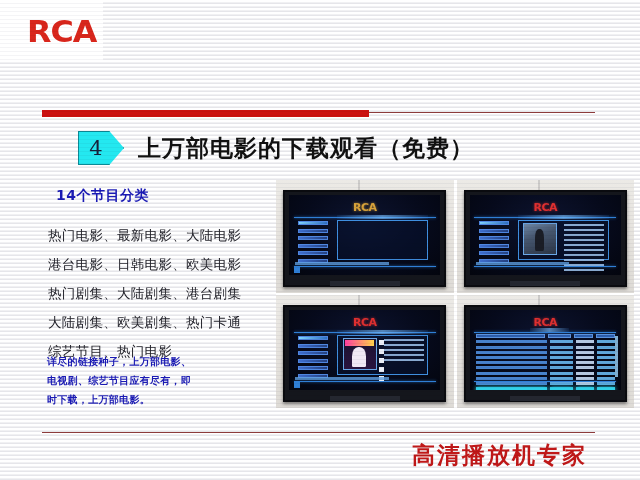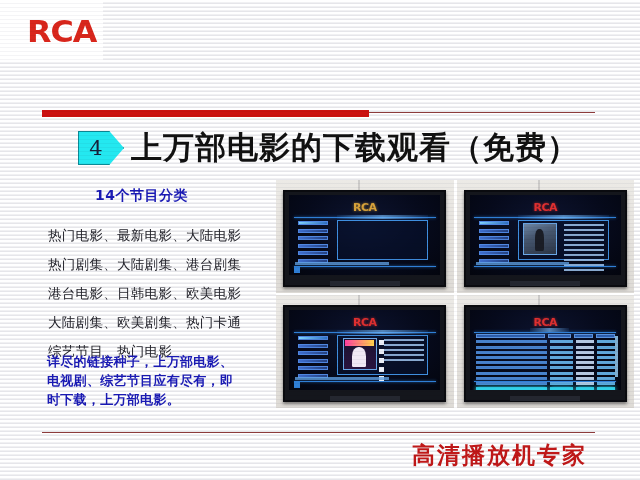--- a/index.html
+++ b/index.html
@@ -77,42 +77,42 @@
     border:1px solid #0b8a96;
     box-sizing:border-box;
     clip-path:polygon(0 0, 68% 0, 100% 50%, 68% 100%, 0 100%);
     display:flex;align-items:center;justify-content:center;
   }
   .pent span{
     font-size:21px;color:#16203a;font-family:"DejaVu Serif",serif;
     margin-right:10px;line-height:1;
   }
   .callout-text{
-    margin-left:7px;
-    font-size:31px;font-weight:bold;color:#111;
+    margin-left:14px;
+    font-size:23px;font-weight:bold;color:#111;
     font-family:"DejaVu Sans",sans-serif;
     letter-spacing:1px;white-space:nowrap;
   }
 
   
   .lead{
     position:absolute;left:56px;top:187px;z-index:6;
     font-size:14px;font-weight:bold;color:#1a1ab4;
-    font-family:"DejaVu Sans",sans-serif;letter-spacing:.5px;margin-left:39px;
+    font-family:"DejaVu Sans",sans-serif;letter-spacing:.5px;
   }
   .cat-list{
     position:absolute;left:48px;top:227px;z-index:6;
     font-size:13.5px;color:#23232b;line-height:17px;
     font-family:"DejaVu Sans",sans-serif;letter-spacing:.3px;
     white-space:nowrap;
   }
   .cat-list div{height:29px;}
   .summary{
     position:absolute;left:47px;top:352px;z-index:6;
-    font-size:13px;font-weight:bold;color:#1a1ab4;
+    font-size:10px;font-weight:bold;color:#1a1ab4;
     line-height:19px;font-family:"DejaVu Sans",sans-serif;
     letter-spacing:.3px;white-space:nowrap;
   }
 
   
   .grid{
     position:absolute;left:276px;top:180px;width:358px;height:228px;
     z-index:7;
     display:grid;
     grid-template-columns:1fr 1fr;
@@ -276,22 +276,22 @@
   <div class="callout">
     <div class="pent">
       <span>4</span>
     </div>
     <div class="callout-text">上万部电影的下载观看（免费）</div>
   </div>
 
   <div class="lead">14个节目分类</div>
   <div class="cat-list">
     <div>热门电影、最新电影、大陆电影</div>
+    <div>港台电影、日韩电影、欧美电影</div>
     <div>热门剧集、大陆剧集、港台剧集</div>
-    <div>港台电影、日韩电影、欧美电影</div>
     <div>大陆剧集、欧美剧集、热门卡通</div>
     <div>综艺节目、热门电影</div>
   </div>
   <div class="summary">
     <div>详尽的链接种子，上万部电影、</div>
     <div>电视剧、综艺节目应有尽有，即</div>
     <div>时下载，上万部电影。</div>
   </div>
 
   <div class="grid">

